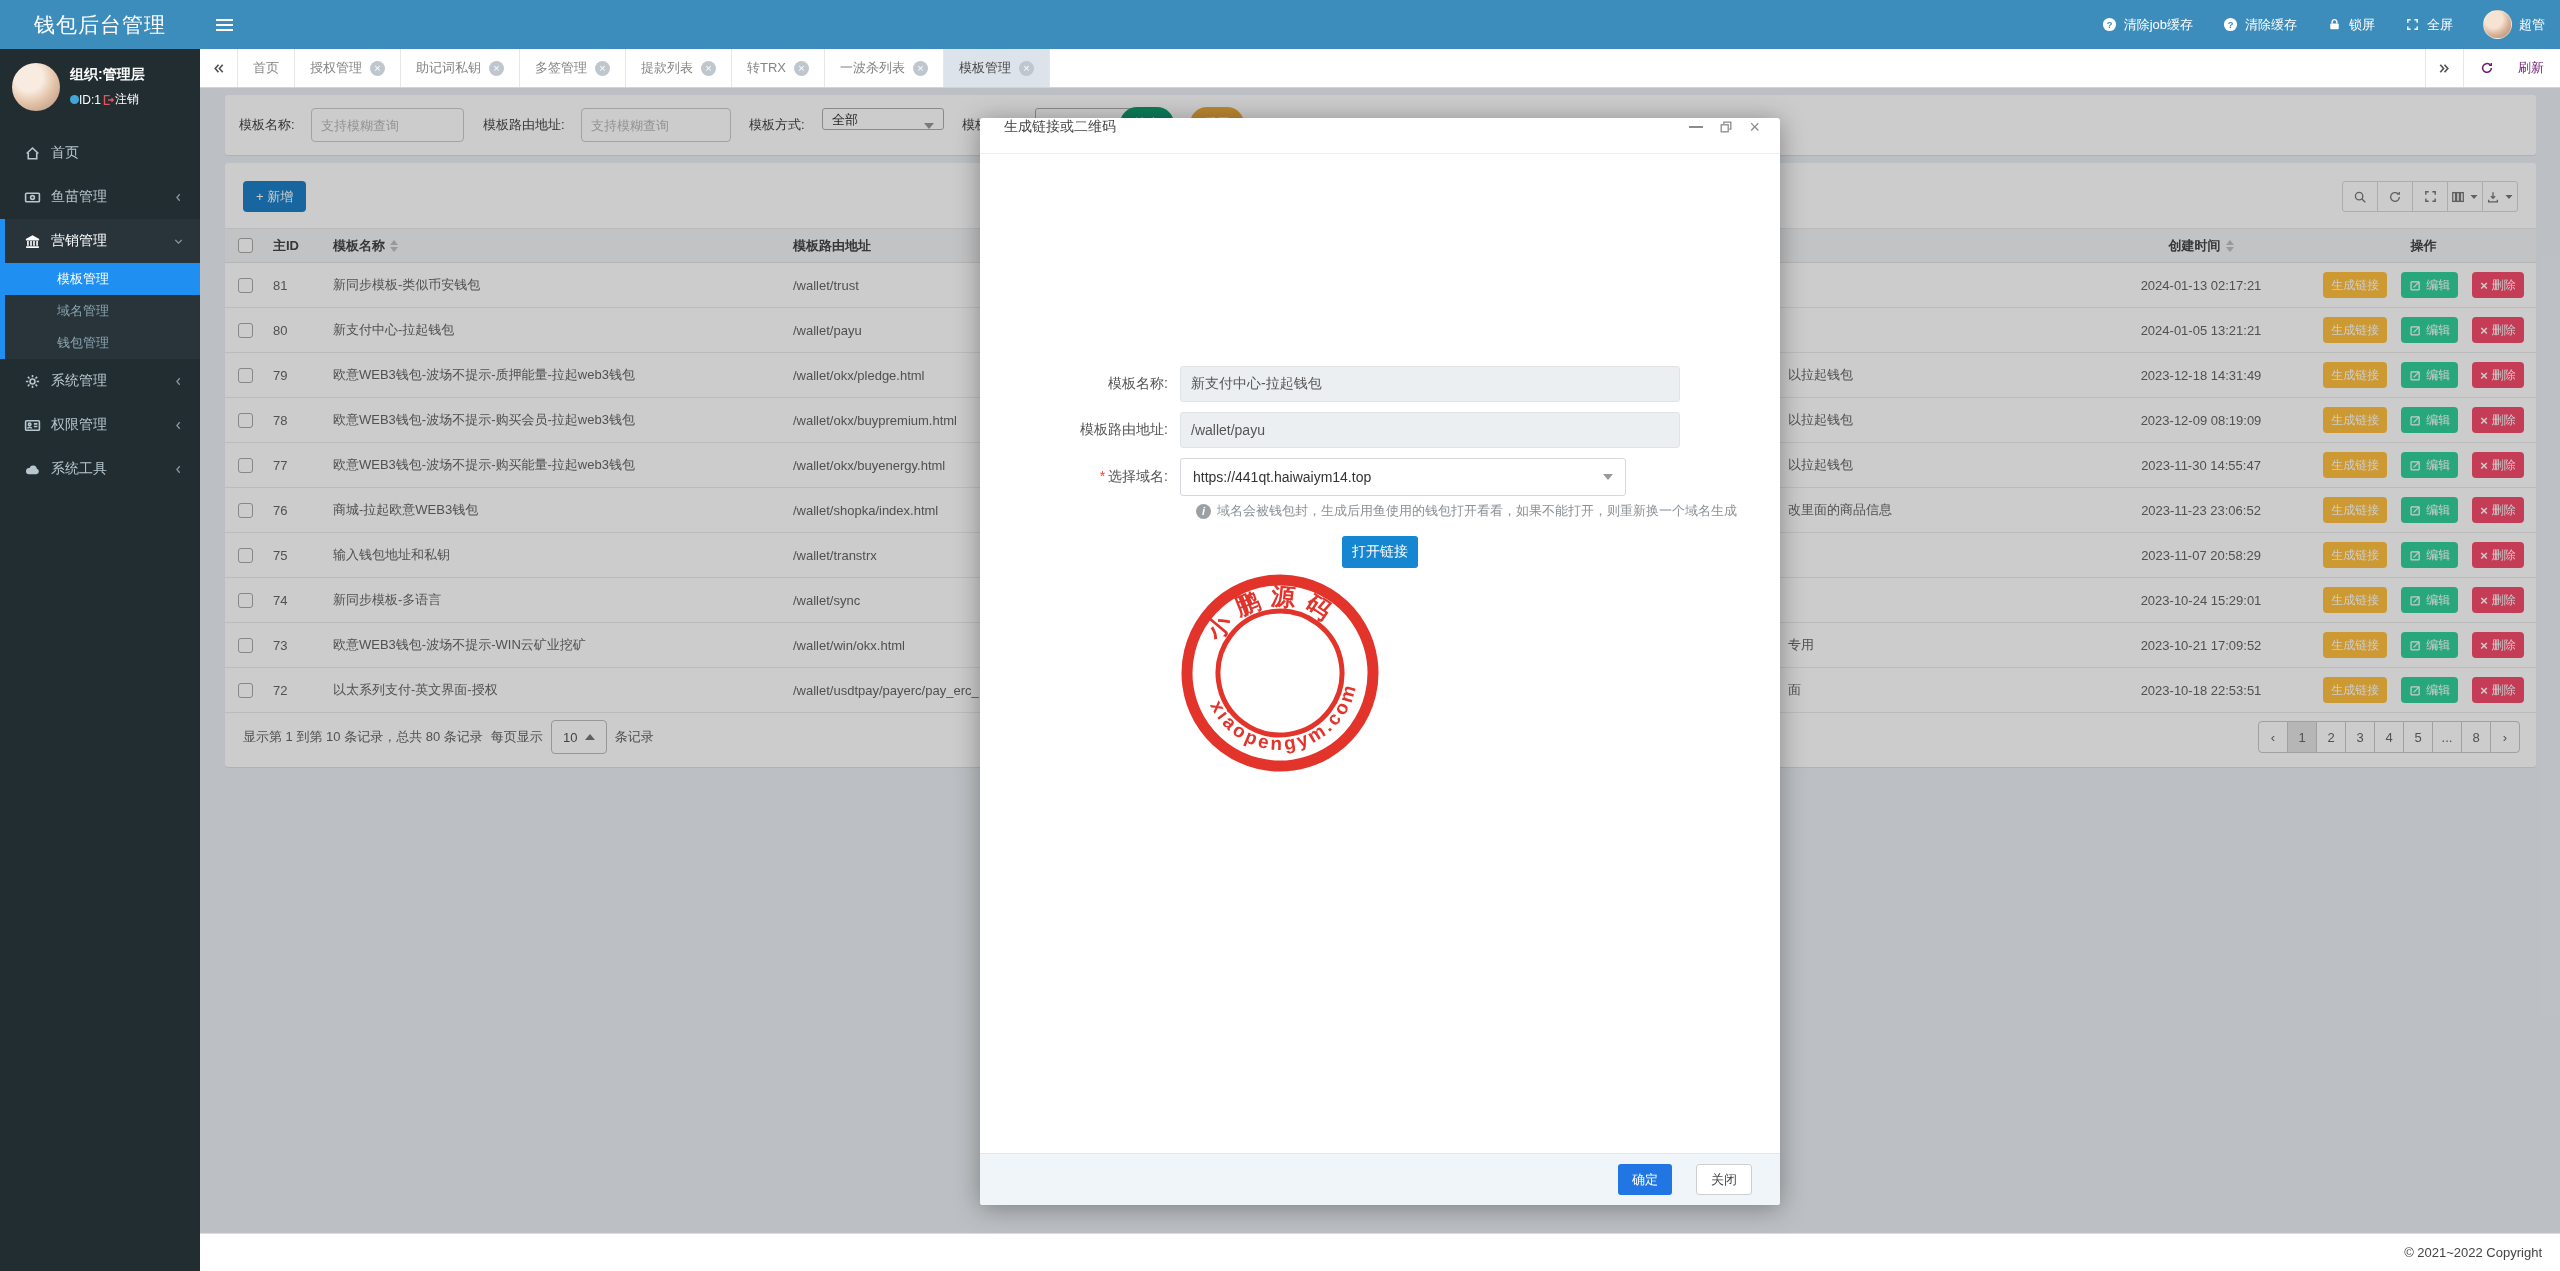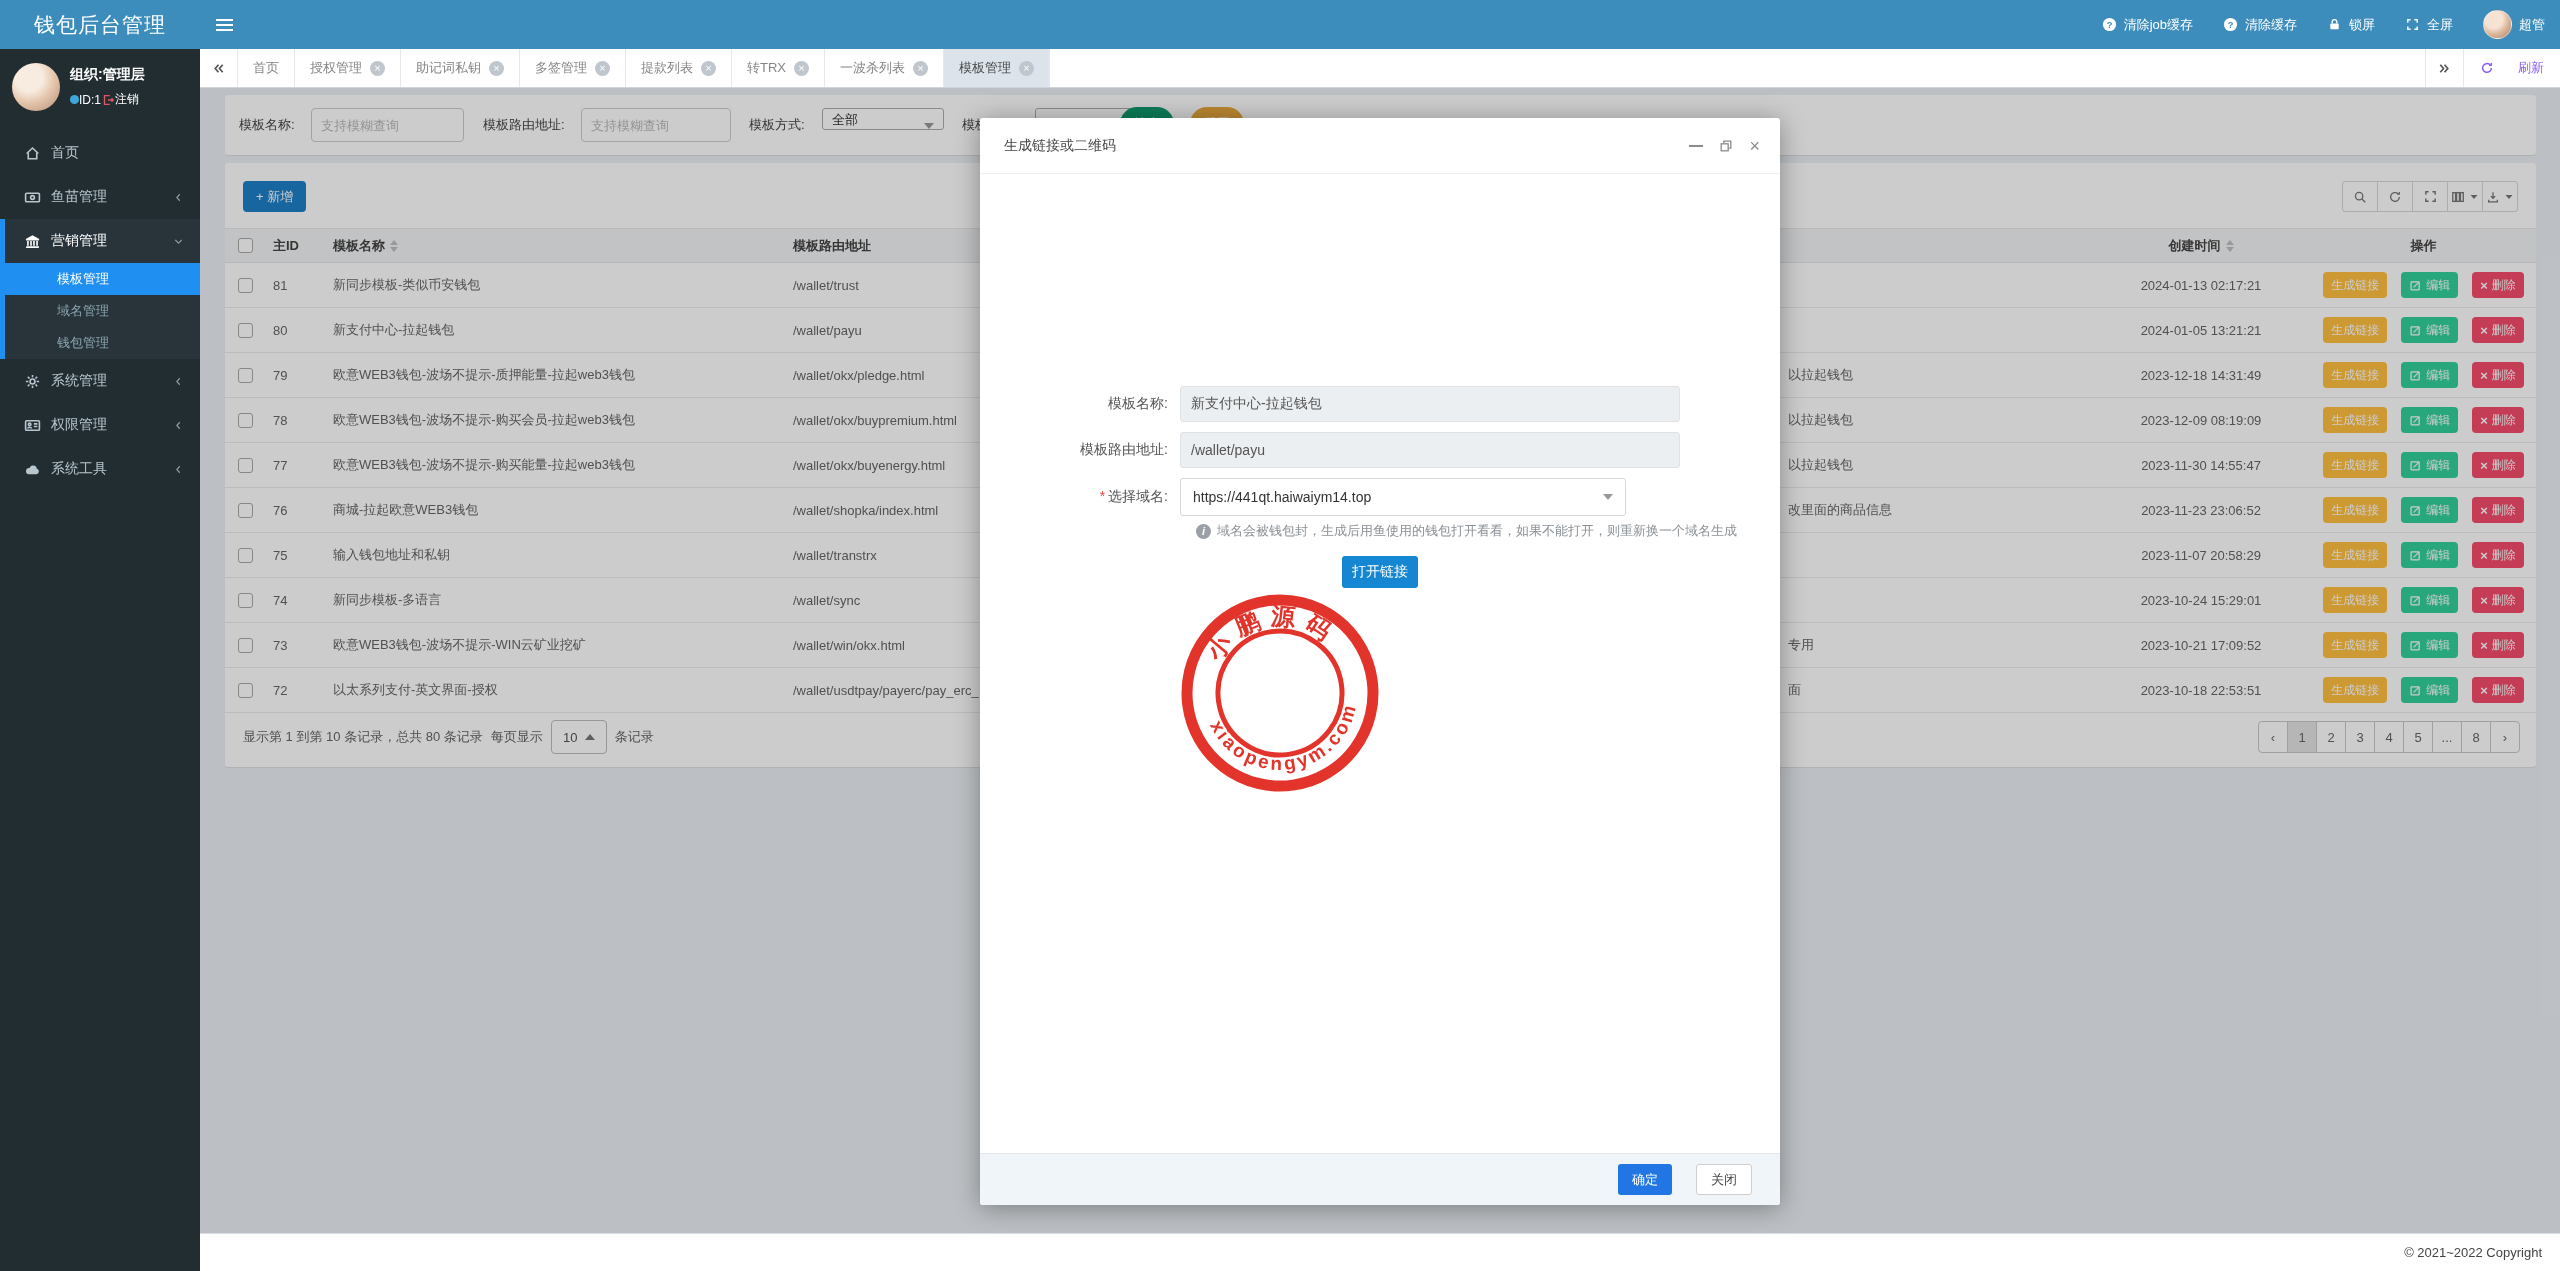--- a/index.html
+++ b/index.html
@@ -36,21 +36,21 @@
   .submenu-item.active { background:#1f8ff2; color:#fff; }
 
   
   .tabbar { position:absolute; left:200px; top:49px; right:0; height:39px; background:#fff; border-bottom:1px solid #cfd4da; z-index:30; display:flex; align-items:stretch; }
   .tab-nav { width:38px; display:flex; align-items:center; justify-content:center; color:#555; border-right:1px solid #e7e7e7; cursor:pointer; }
   .tab-nav.right { border-right:none; border-left:1px solid #e7e7e7; }
   .tabs { display:flex; align-items:stretch; }
   .tab { display:flex; align-items:center; padding:0 15px; font-size:13px; color:#858585; border-right:1px solid #e7e7e7; cursor:pointer; white-space:nowrap; }
   .tab.active { background:#dce3eb; color:#484848; }
   .tab .tclose { width:15px; height:15px; border-radius:50%; background:#bfc6cd; color:#fff; font-size:11px; line-height:14px; text-align:center; margin-left:8px; }
-  .tab-refresh { display:flex; align-items:center; gap:24px; padding:0 16px; color:#8b5cf6; border-left:1px solid #e7e7e7; cursor:pointer; margin-left:0; }
+  .tab-refresh { display:flex; align-items:center; gap:24px; padding:0 16px; color:#701a75; border-left:1px solid #e7e7e7; cursor:pointer; margin-left:0; }
   .tab-right-cluster { margin-left:auto; display:flex; align-items:stretch; }
 
   
   .content { position:absolute; left:200px; top:88px; right:0; bottom:38px; background:#ecf0f5; padding:7px 24px 0 25px; }
   .card { background:#fff; border-radius:3px; box-shadow:0 1px 1px rgba(0,0,0,.08); }
   .filter-card { height:60px; position:relative; }
   .f-label { position:absolute; top:0; height:60px; display:flex; align-items:center; color:#444; }
   .f-input { position:absolute; top:13px; height:34px; border:1px solid #ccc; border-radius:4px; padding:0 9px; font-size:13px; color:#0c4a6e; background:#fff; font-family:inherit; }
   .f-input::placeholder { color:#b9b9b9; }
   .f-select { position:absolute; top:13px; height:22px; border:1px solid #adadad; border-radius:3px; background:#fff; display:flex; align-items:flex-end; padding:0 9px; color:#333; cursor:pointer; }
@@ -94,21 +94,21 @@
   .pg-btn:first-child { border-radius:4px 0 0 4px; }
   .pg-btn:last-child { border-radius:0 4px 4px 0; }
   .pg-btn.active { background:#e4e4e4; }
 
   
   .main-footer { position:absolute; left:200px; right:0; bottom:0; height:38px; background:#fff; border-top:1px solid #d9dee4; z-index:30; display:flex; align-items:center; justify-content:flex-end; padding-right:18px; color:#444; font-size:13px; }
 
   
   .backdrop { position:absolute; left:200px; top:88px; right:0; bottom:38px; background:rgba(0,0,0,.2); z-index:40; }
   .modal { position:absolute; left:980px; top:118px; width:800px; height:1087px; background:#fff; border-radius:3px; box-shadow:0 3px 26px rgba(0,0,0,.35); z-index:50; }
-  .modal-header { height:56px; border-bottom:1px solid #eee; display:flex; align-items:center; padding:0 20px 0 24px; }
+  .modal-header { height:36px; border-bottom:1px solid #eee; display:flex; align-items:flex-start; padding:0 20px 0 24px; }
   .modal-title { font-size:14px; color:#444; }
   .m-icons { margin-left:auto; display:flex; align-items:center; gap:16px; color:#8c8c8c; }
   .m-ico { cursor:pointer; display:flex; align-items:center; }
   .m-min { width:14px; height:2px; background:#8c8c8c; }
   .m-close { font-size:18px; line-height:1; }
   .modal-body { position:relative; height:987px; }
   .form-row { position:absolute; left:24px; right:24px; display:flex; align-items:center; }
   .fr-label { width:176px; text-align:right; padding-right:12px; color:#555; font-size:14px; flex:0 0 auto; }
   .req { color:#e43; margin-right:3px; }
   .ctl-dis { width:500px; height:36px; background:#eceff1; border:1px solid #dfe3e6; border-radius:3px; display:flex; align-items:center; padding:0 10px; color:#555; font-size:14px; }

